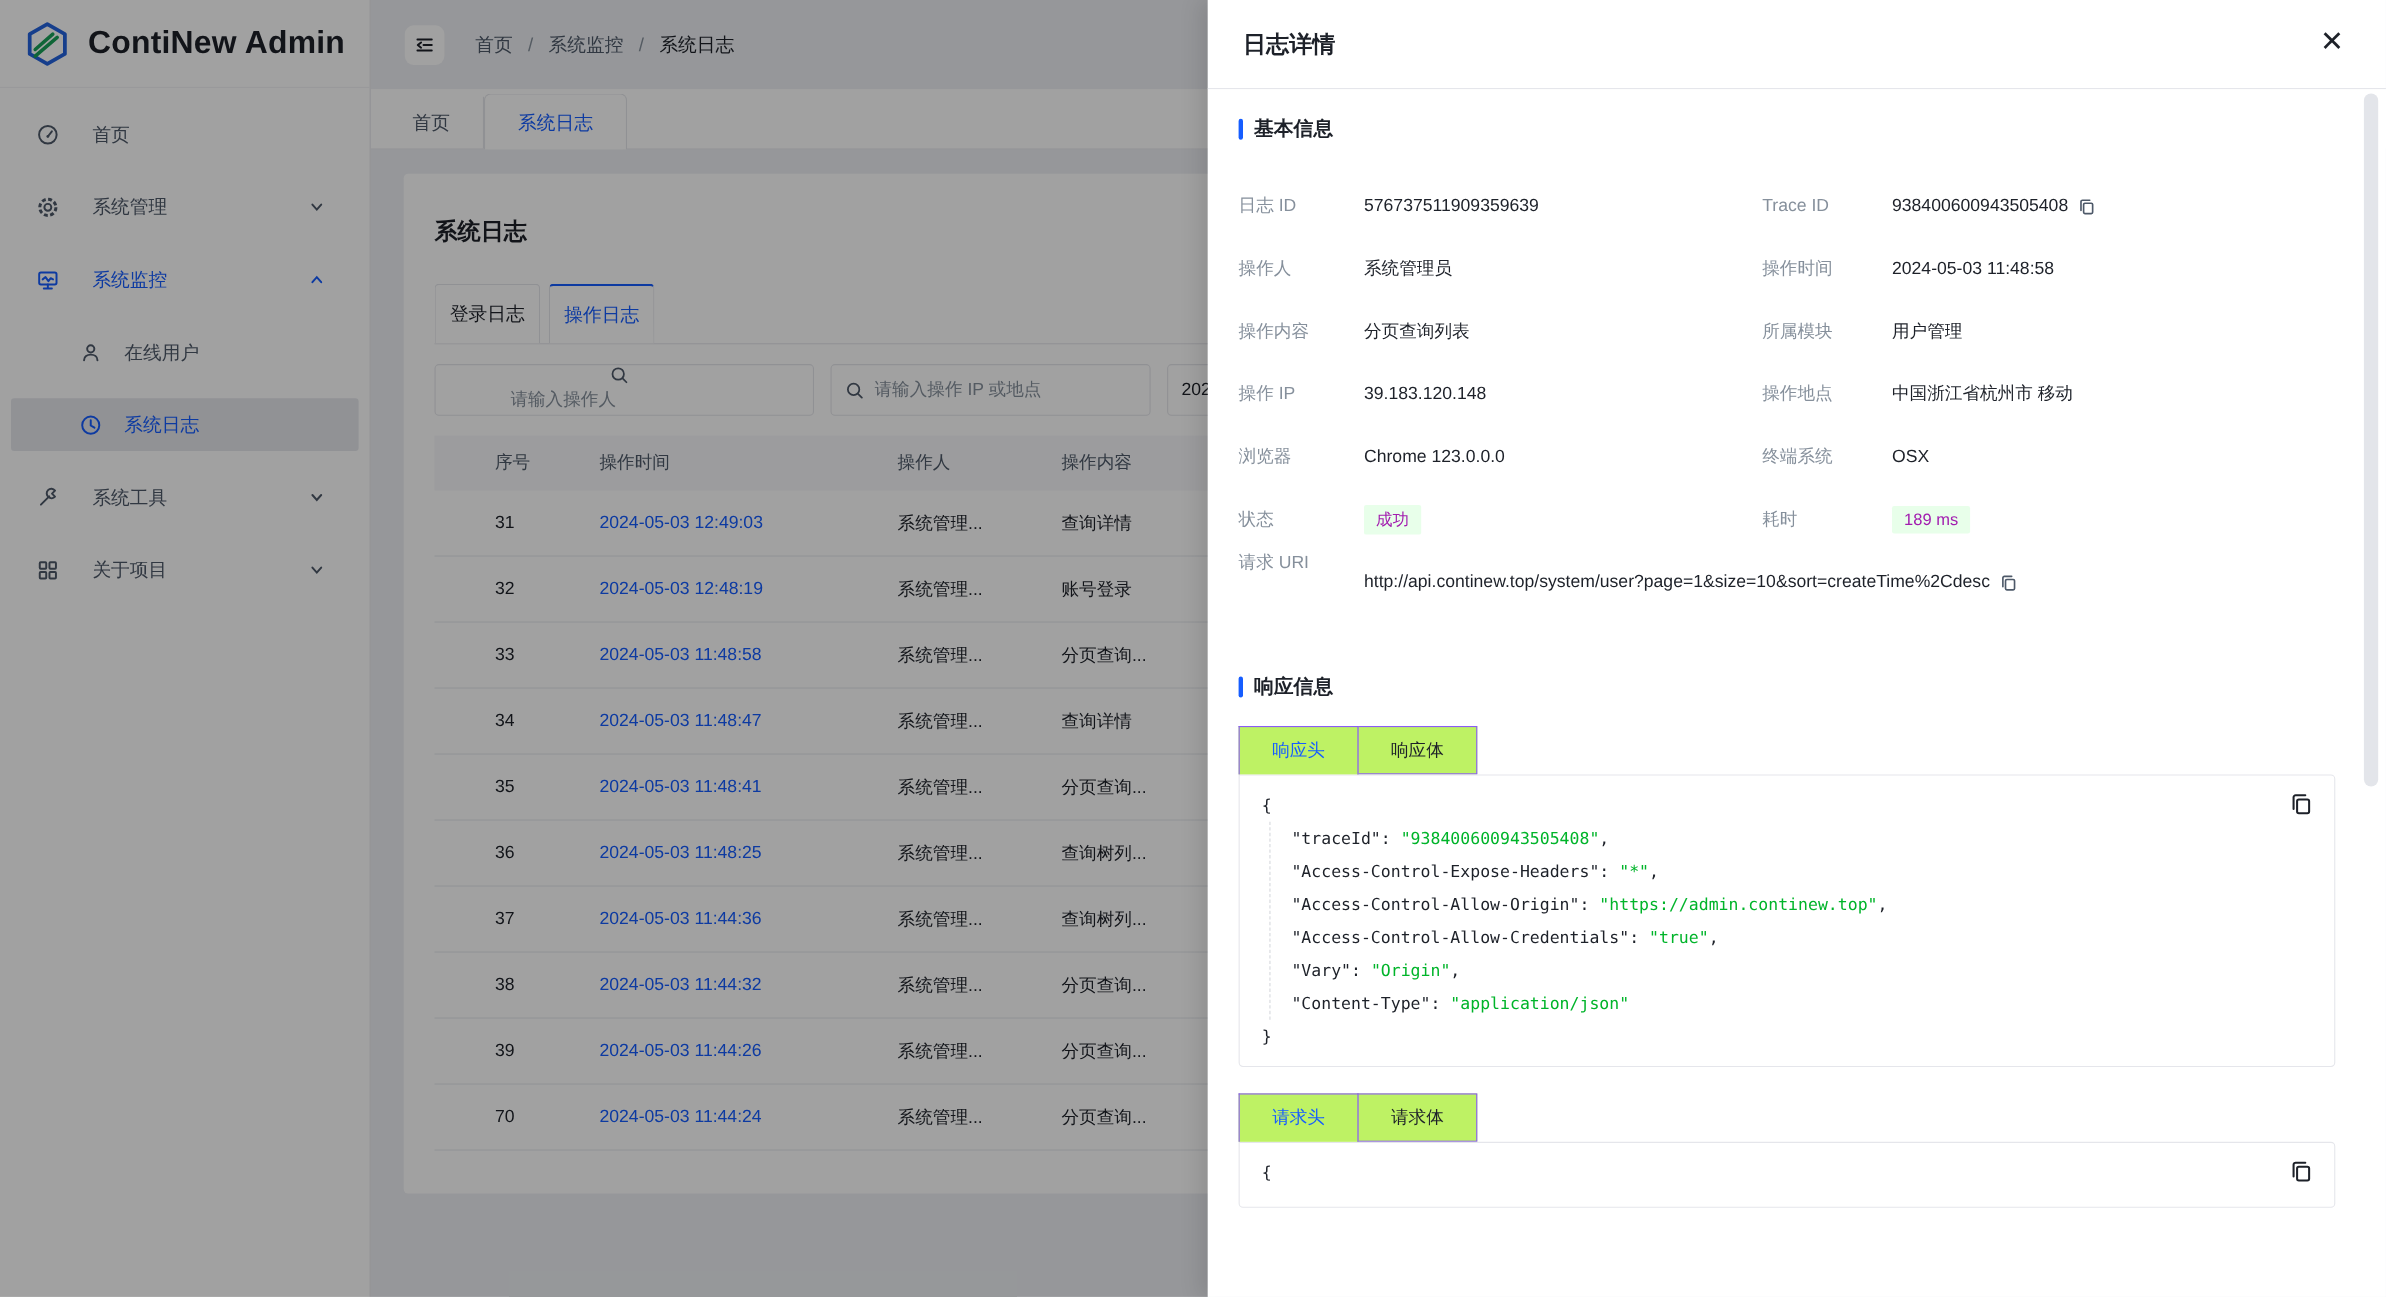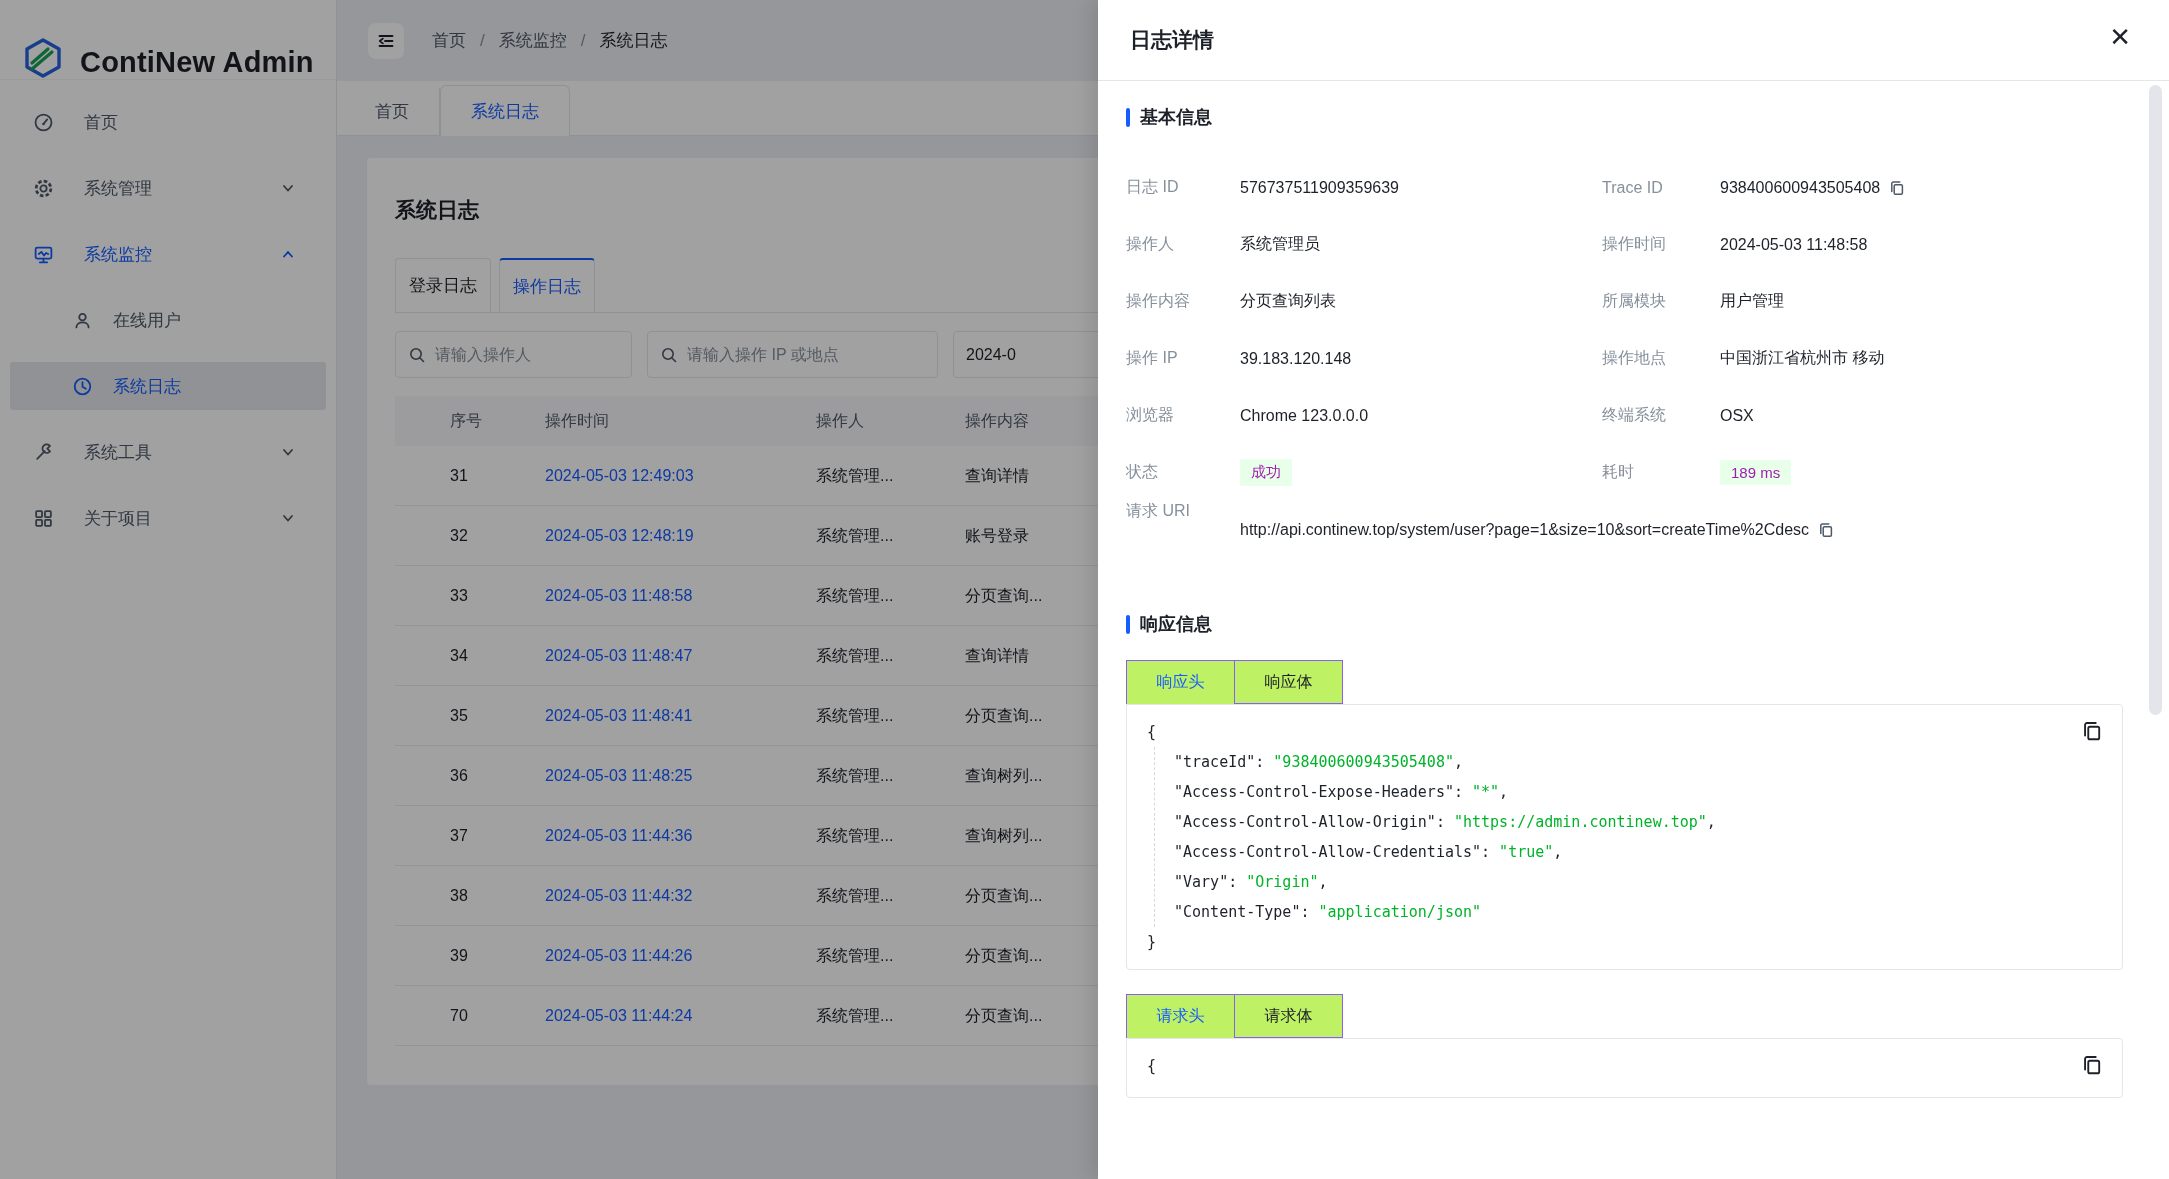--- a/index.html
+++ b/index.html
@@ -2,21 +2,21 @@
 <html><head>
 <meta charset="utf-8">
 <style>
   * { margin:0; padding:0; box-sizing:border-box; }
   html,body { width:2169px; height:1179px; overflow:hidden; }
   body { font-family:"Liberation Sans","DejaVu Sans",sans-serif; color:#1d2129; background:#eef0f4; position:relative; }
   svg { display:block; }
 
   
   .sidebar { position:absolute; left:0; top:0; width:337px; height:1179px; background:#fff; border-right:1px solid #e5e6eb; z-index:1; }
-  .logo-row { height:80px; display:flex; align-items:flex-end; padding-left:22px; border-bottom:1px solid #f2f3f5; }
+  .logo-row { height:80px; display:flex; align-items:center; padding-left:22px; border-bottom:1px solid #f2f3f5; }
   .brand { font-size:29px; font-weight:bold; color:#1d2129; margin-left:16px; letter-spacing:0.2px; }
   .menu { padding-top:18px; }
   .menu-item { position:relative; height:48px; margin:0 10px 18px 10px; display:flex; align-items:center; padding-left:23px; border-radius:3px; color:#4e5969; font-size:17px; cursor:default; }
   .menu-item .mi-label { margin-left:30px; }
   .menu-item.sub { padding-left:62px; }
   .menu-item.sub .mi-label { margin-left:20px; }
   .menu-item.active-parent { color:#165dff; }
   .menu-item.selected { background:#e6e8ed; color:#165dff; }
   .chevron { position:absolute; right:30px; top:16px; }
 
@@ -36,21 +36,21 @@
   .card-title { font-size:21px; font-weight:600; color:#1d2129; padding-top:38px; }
 
   .log-tabs { display:flex; margin-top:34px; border-bottom:1px solid #e5e6eb; }
   .log-tab { height:54px; padding:0 13px; display:flex; align-items:center; font-size:17px; color:#1d2129; border:1px solid #e5e6eb; border-bottom:none; border-radius:4px 4px 0 0; background:#fff; }
   .log-tab.active { color:#165dff; border-top:2px solid #165dff; margin-bottom:-1px; z-index:1; margin-left:8px; }
 
   .filters { display:flex; margin-top:18px; gap:15px; }
   .input-box { height:47px; border:1px solid #e5e6eb; border-radius:4px; display:flex; align-items:center; padding:0 12px; background:#fff; }
   .input-box input { border:none; outline:none; font-size:16px; color:#1d2129; flex:1; background:transparent; font-family:inherit; }
   .input-box input::placeholder { color:#86909c; }
-  .w1 { width:237px; } .w2 { width:291px; } .w3 { width:160px; }
+  .w1 { width:345px;flex-direction:column; } .w2 { width:291px; } .w3 { width:160px; }
   .input-box .sicon { margin-right:9px; }
 
   .table { margin-top:18px; }
   .thead { height:50px; background:#f7f8fa; position:relative; font-size:16px; color:#4e5969; font-weight:500; }
   .trow { height:60px; position:relative; border-bottom:1px solid #e8eaee; font-size:16px; color:#1d2129; }
   .thead span, .trow span { position:absolute; top:50%; transform:translateY(-50%); white-space:nowrap; }
   .c1 { left:55px; } .c2 { left:150px; } .c3 { left:421px; } .c4 { left:570px; }
   .tlink { color:#165dff; cursor:pointer; }
 
   

